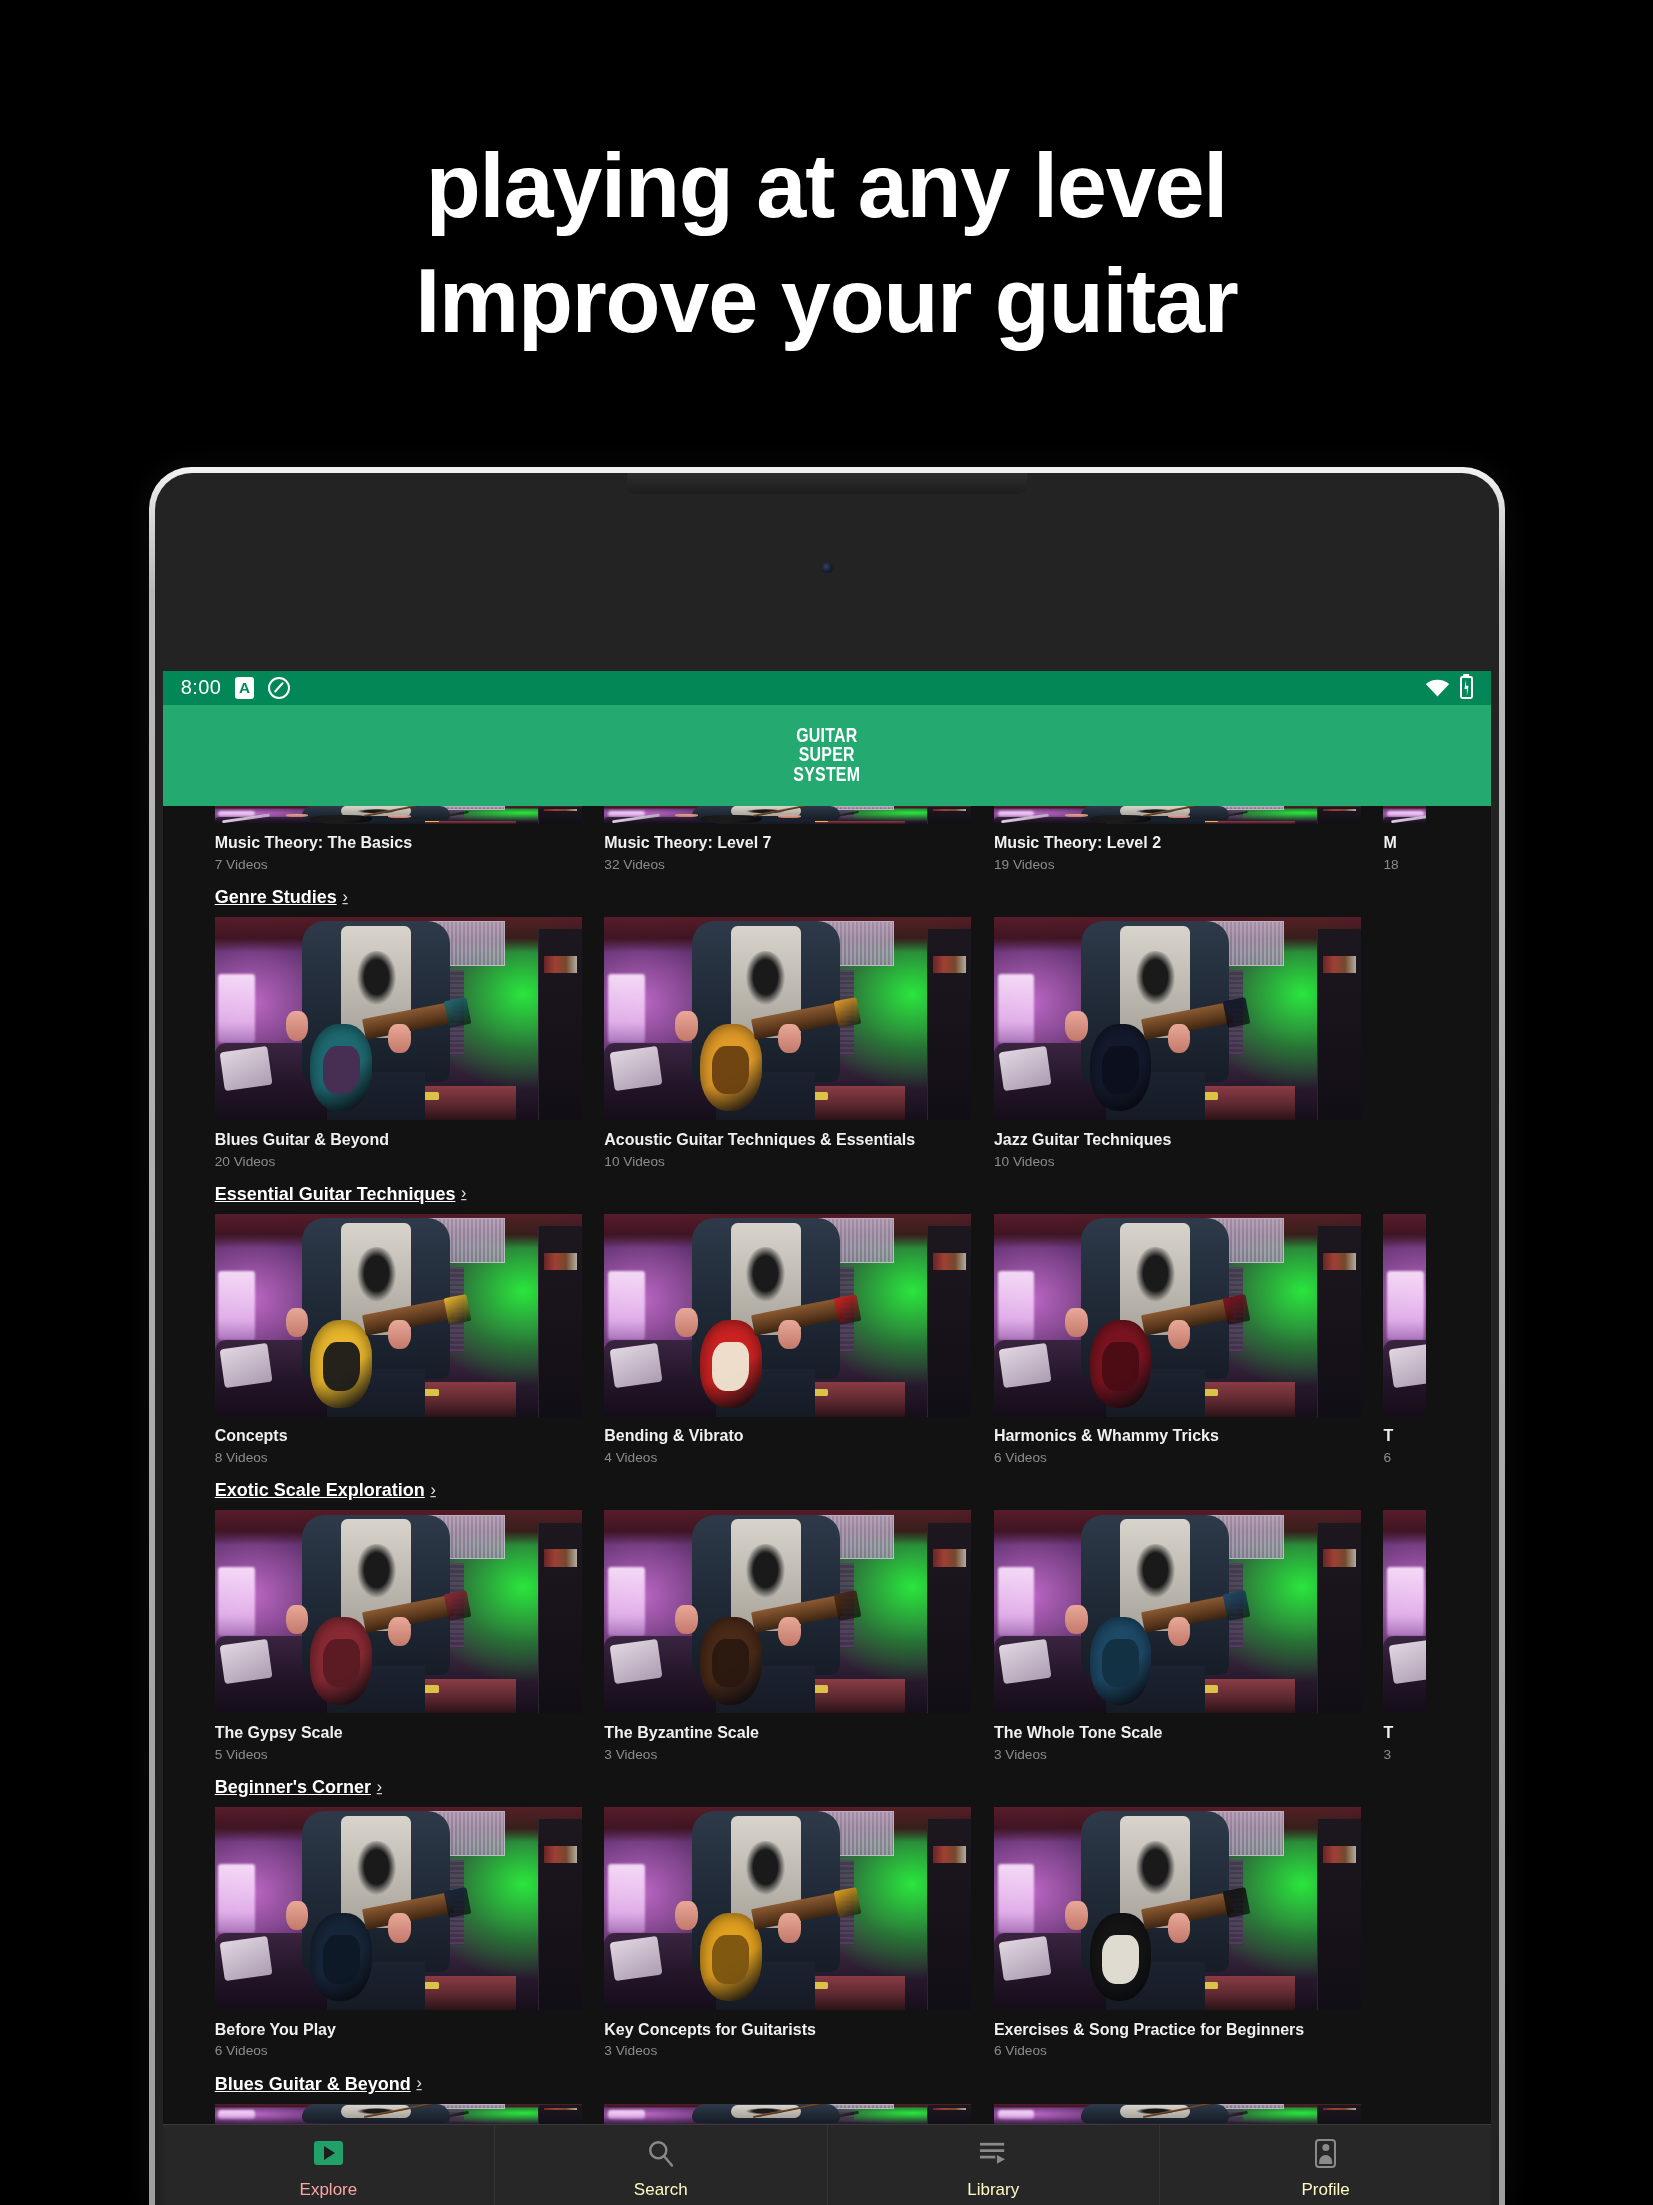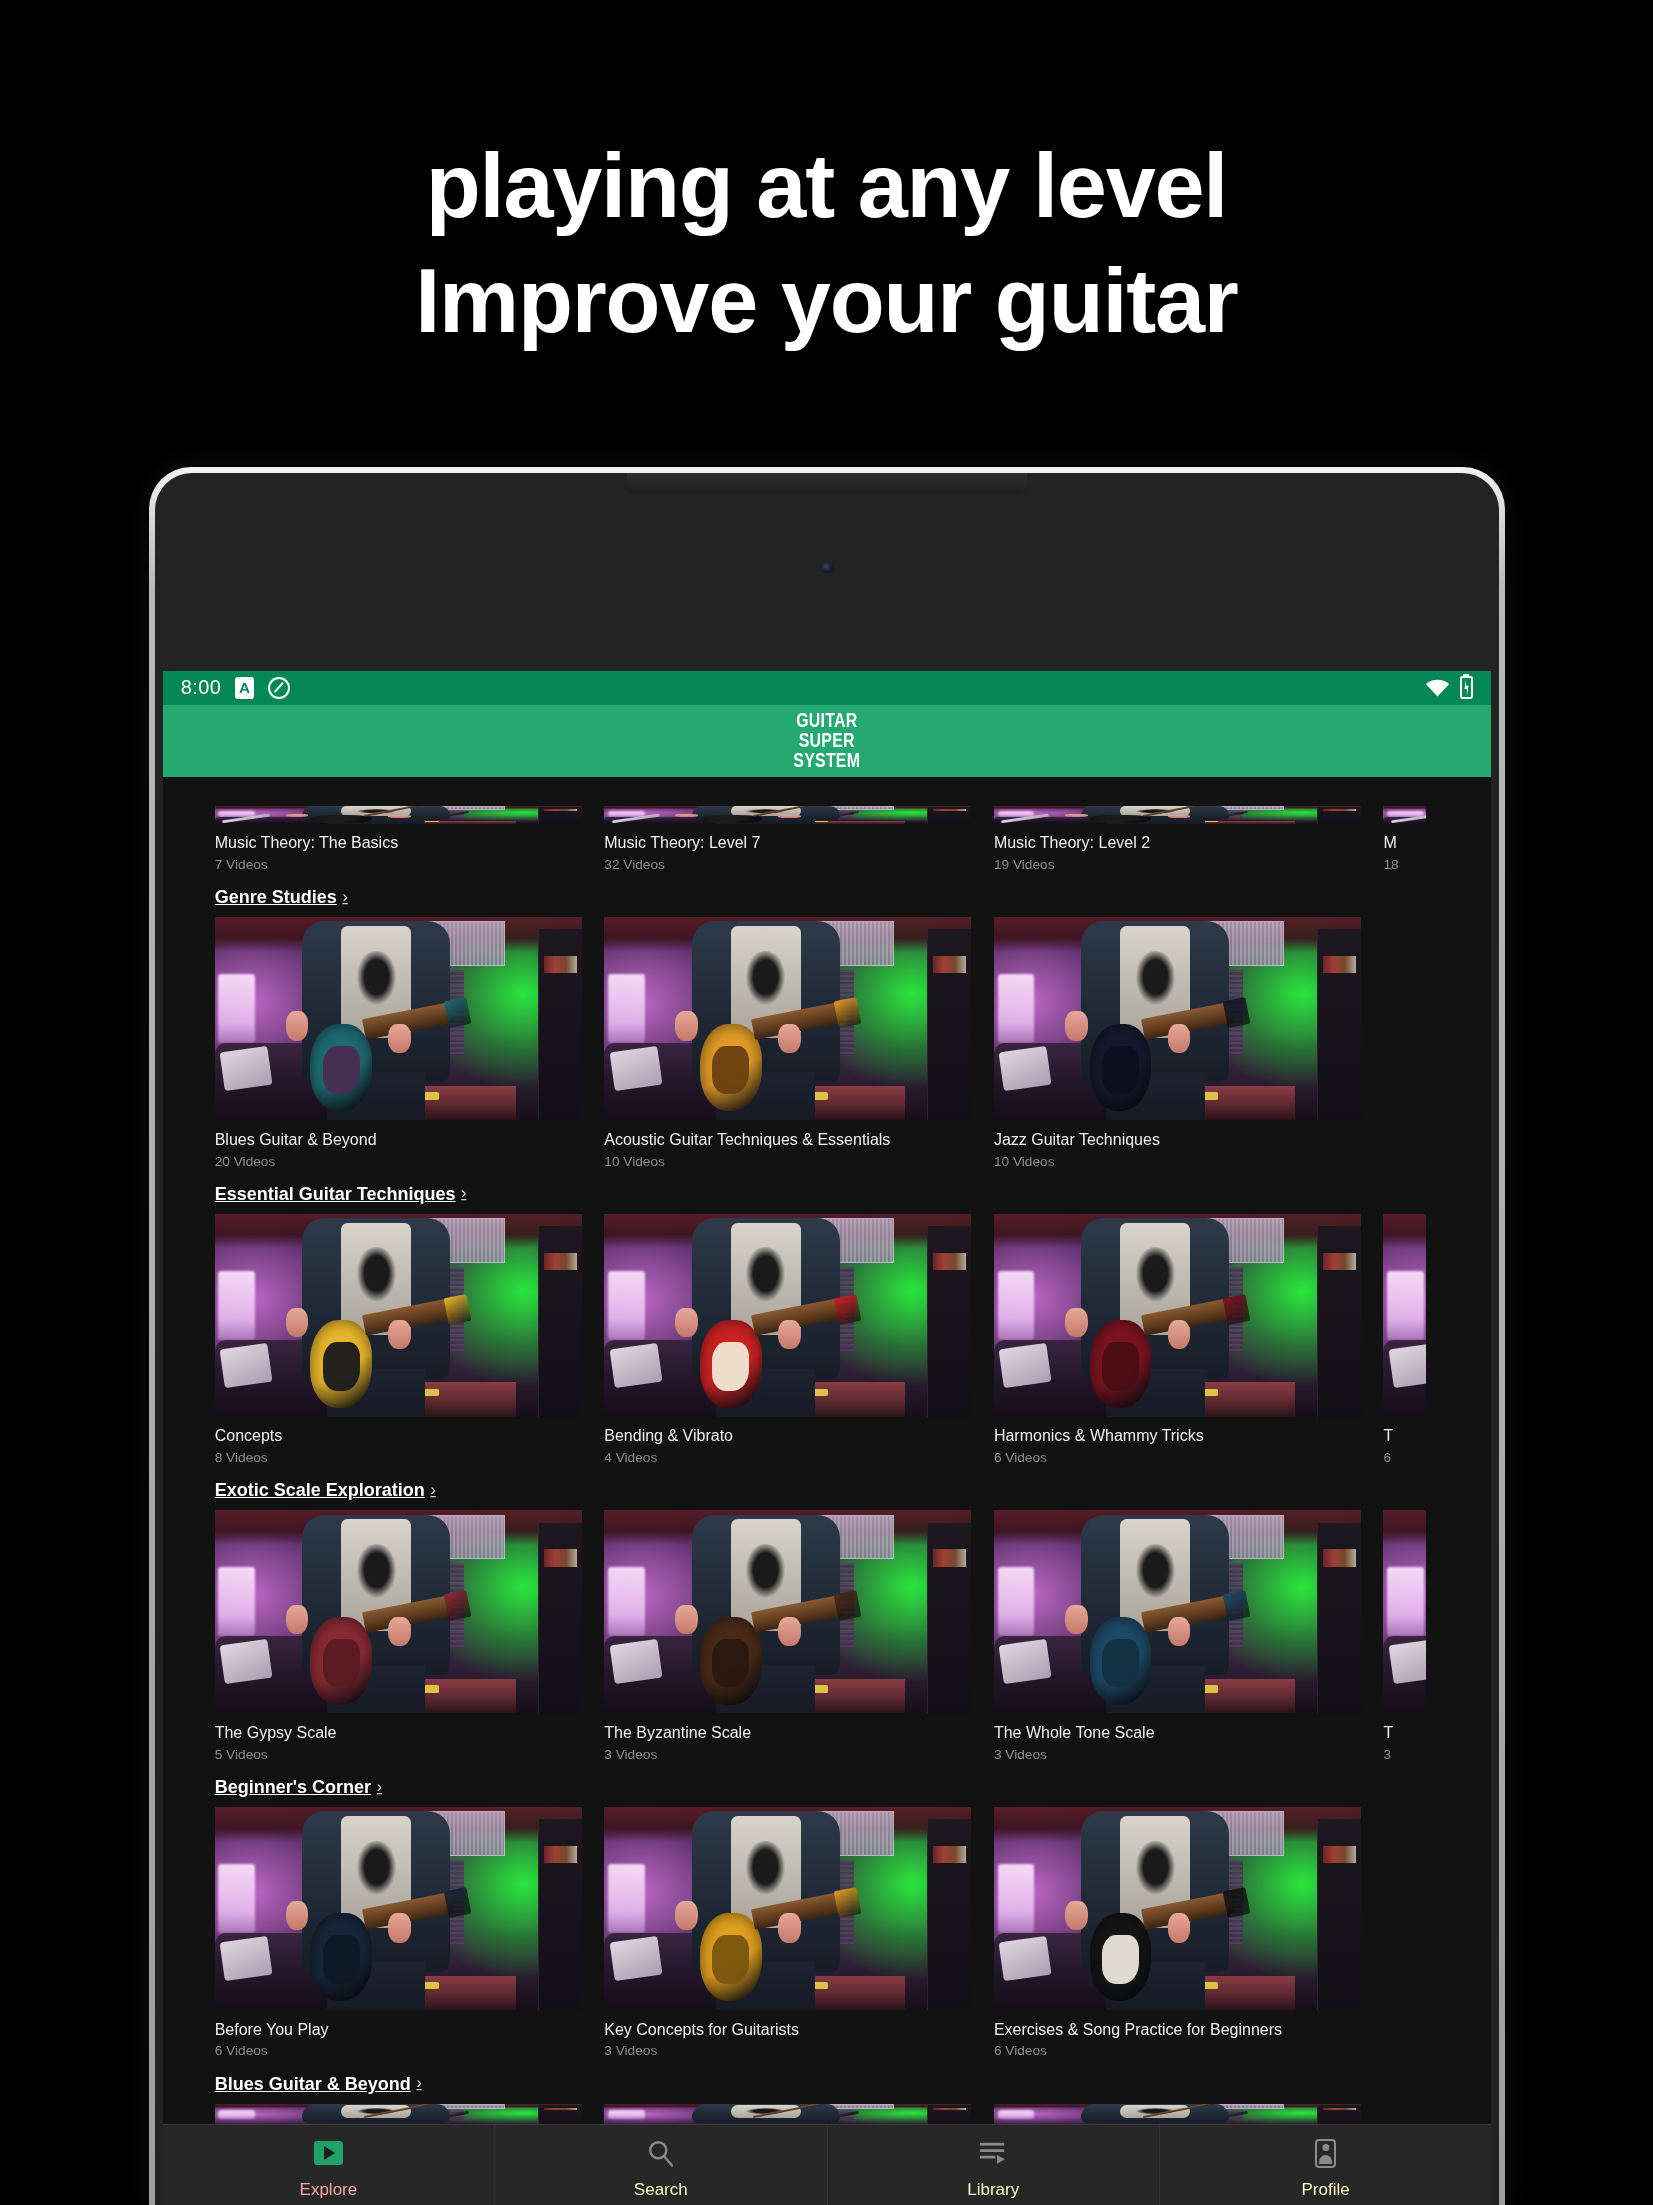--- a/index.html
+++ b/index.html
@@ -105,21 +105,21 @@
     width:5.7px;height:3.2px;background:#fff;border-radius:0.8px 0.8px 0 0;
   }
   .ic-batt::after{
     content:"";position:absolute;left:0.8px;top:0.8px;right:0.8px;bottom:0.8px;
     background:#fff;
     clip-path:polygon(45% 0,45% 38%,75% 38%,55% 100%,55% 58%,25% 58%);
   }
 
   
   .appbar {
-    height:72px;
+    height:101px;
     background:#24a971;
     display:flex;
     align-items:center;
     justify-content:center;
   }
   .logo {
     color:#fff;
     font-size:19.4px;
     font-weight:800;
     line-height:1.02;
@@ -170,21 +170,21 @@
   .thumb {
     width:100%;
     height:203px;
     background:#0b0b0b;
     position:relative;
     overflow:hidden;
   }
   .card-title {
     color:#f0f0f0;
     font-size:16px;
-    font-weight:400;
+    font-weight:700;
     padding-top:10.5px;
     white-space:nowrap;
     overflow:hidden;
   }
   .card-sub {
     color:#8c8c8c;
     font-size:13.7px;
     padding-top:4.8px;
   }
 

